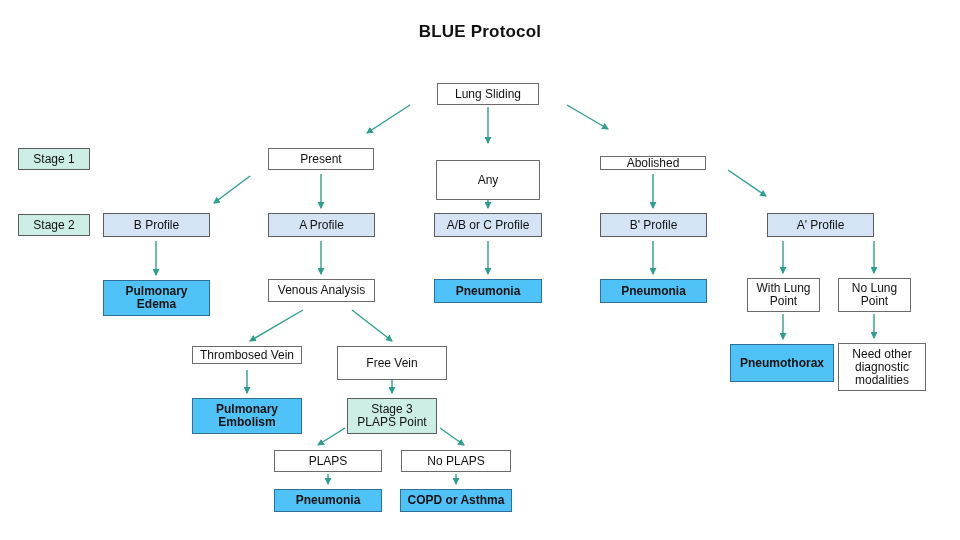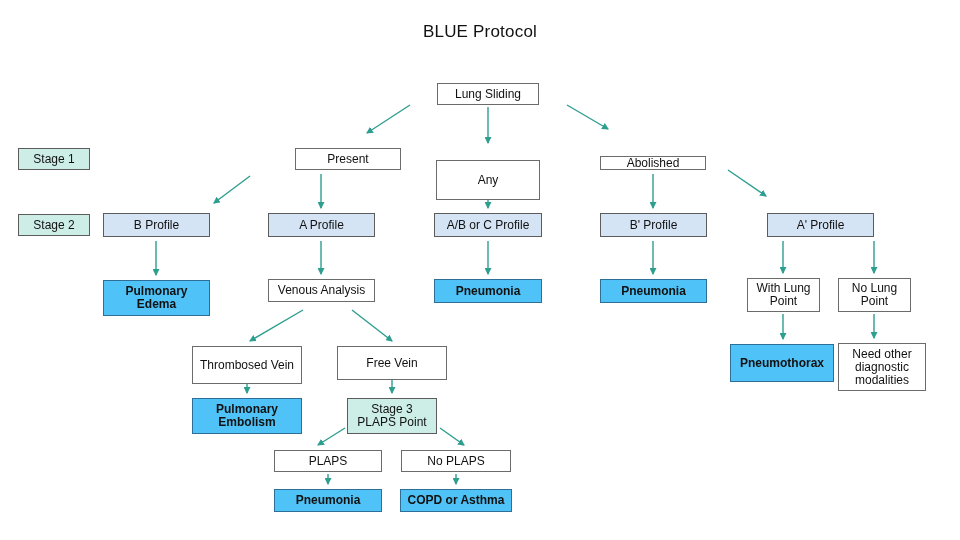--- a/index.html
+++ b/index.html
@@ -15,21 +15,21 @@
     font-family: "Liberation Sans", sans-serif;
     overflow: hidden;
   }
   #title {
     position: absolute;
     left: 0;
     top: 22px;
     width: 960px;
     text-align: center;
     font-size: 17px;
-    font-weight: normal;
+    font-weight: bold;
     color: #111111;
     letter-spacing: 0.2px;
   }
   .node {
     position: absolute;
     box-sizing: border-box;
     border: 1px solid #6b6b6b;
     display: flex;
     align-items: center;
     justify-content: center;
@@ -90,35 +90,35 @@
         <line x1="440" y1="428" x2="464" y2="445" marker-end="url(#arrowhead)"></line>
         <line x1="328" y1="474" x2="328" y2="484" marker-end="url(#arrowhead)"></line>
         <line x1="456" y1="474" x2="456" y2="484" marker-end="url(#arrowhead)"></line>
       </g>
   </svg>
 
   <div id="node-layer">
       <div class="node plain" style="left: 437px; top: 83px; width: 102px; height: 22px;">Lung Sliding</div>
       <div class="node stage" style="left: 18px; top: 148px; width: 72px; height: 22px;">Stage 1</div>
       <div class="node stage" style="left: 18px; top: 214px; width: 72px; height: 22px;">Stage 2</div>
-      <div class="node plain" style="left: 268px; top: 148px; width: 106px; height: 22px; margin-left: 27px;">Present</div>
+      <div class="node plain" style="left: 268px; top: 148px; width: 106px; height: 22px;">Present</div>
       <div class="node plain" style="left: 436px; top: 160px; width: 104px; height: 40px; text-align: center;">Any</div>
       <div class="node plain" style="left: 600px; top: 156px; width: 106px; height: 14px;">Abolished</div>
       <div class="node profile" style="left: 103px; top: 213px; width: 107px; height: 24px;">B Profile</div>
       <div class="node profile" style="left: 268px; top: 213px; width: 107px; height: 24px;">A Profile</div>
       <div class="node profile" style="left: 434px; top: 213px; width: 108px; height: 24px;">A/B or C Profile</div>
       <div class="node profile" style="left: 600px; top: 213px; width: 107px; height: 24px;">B' Profile</div>
       <div class="node profile" style="left: 767px; top: 213px; width: 107px; height: 24px;">A' Profile</div>
       <div class="node dx" style="left: 103px; top: 280px; width: 107px; height: 36px;">Pulmonary<br>Edema</div>
       <div class="node plain" style="left: 268px; top: 279px; width: 107px; height: 23px;">Venous Analysis</div>
       <div class="node dx" style="left: 434px; top: 279px; width: 108px; height: 24px;">Pneumonia</div>
       <div class="node dx" style="left: 600px; top: 279px; width: 107px; height: 24px;">Pneumonia</div>
       <div class="node plain" style="left: 747px; top: 278px; width: 73px; height: 34px;">With Lung<br>Point</div>
       <div class="node plain" style="left: 838px; top: 278px; width: 73px; height: 34px;">No Lung<br>Point</div>
-      <div class="node plain" style="left: 192px; top: 346px; width: 110px; height: 38px;">Thrombosed Vein</div>
+      <div class="node plain" style="left: 192px; top: 346px; width: 110px; height: 18px;">Thrombosed Vein</div>
       <div class="node plain" style="left: 337px; top: 346px; width: 110px; height: 34px;">Free Vein</div>
       <div class="node dx" style="left: 730px; top: 344px; width: 104px; height: 38px;">Pneumothorax</div>
       <div class="node plain" style="left: 838px; top: 343px; width: 88px; height: 48px;">Need other<br>diagnostic<br>modalities</div>
       <div class="node dx" style="left: 192px; top: 398px; width: 110px; height: 36px;">Pulmonary<br>Embolism</div>
       <div class="node stage" style="left: 347px; top: 398px; width: 90px; height: 36px;">Stage 3<br>PLAPS Point</div>
       <div class="node plain" style="left: 274px; top: 450px; width: 108px; height: 22px;">PLAPS</div>
       <div class="node plain" style="left: 401px; top: 450px; width: 110px; height: 22px;">No PLAPS</div>
       <div class="node dx" style="left: 274px; top: 489px; width: 108px; height: 23px;">Pneumonia</div>
       <div class="node dx" style="left: 400px; top: 489px; width: 112px; height: 23px;">COPD or Asthma</div>
     </div>

